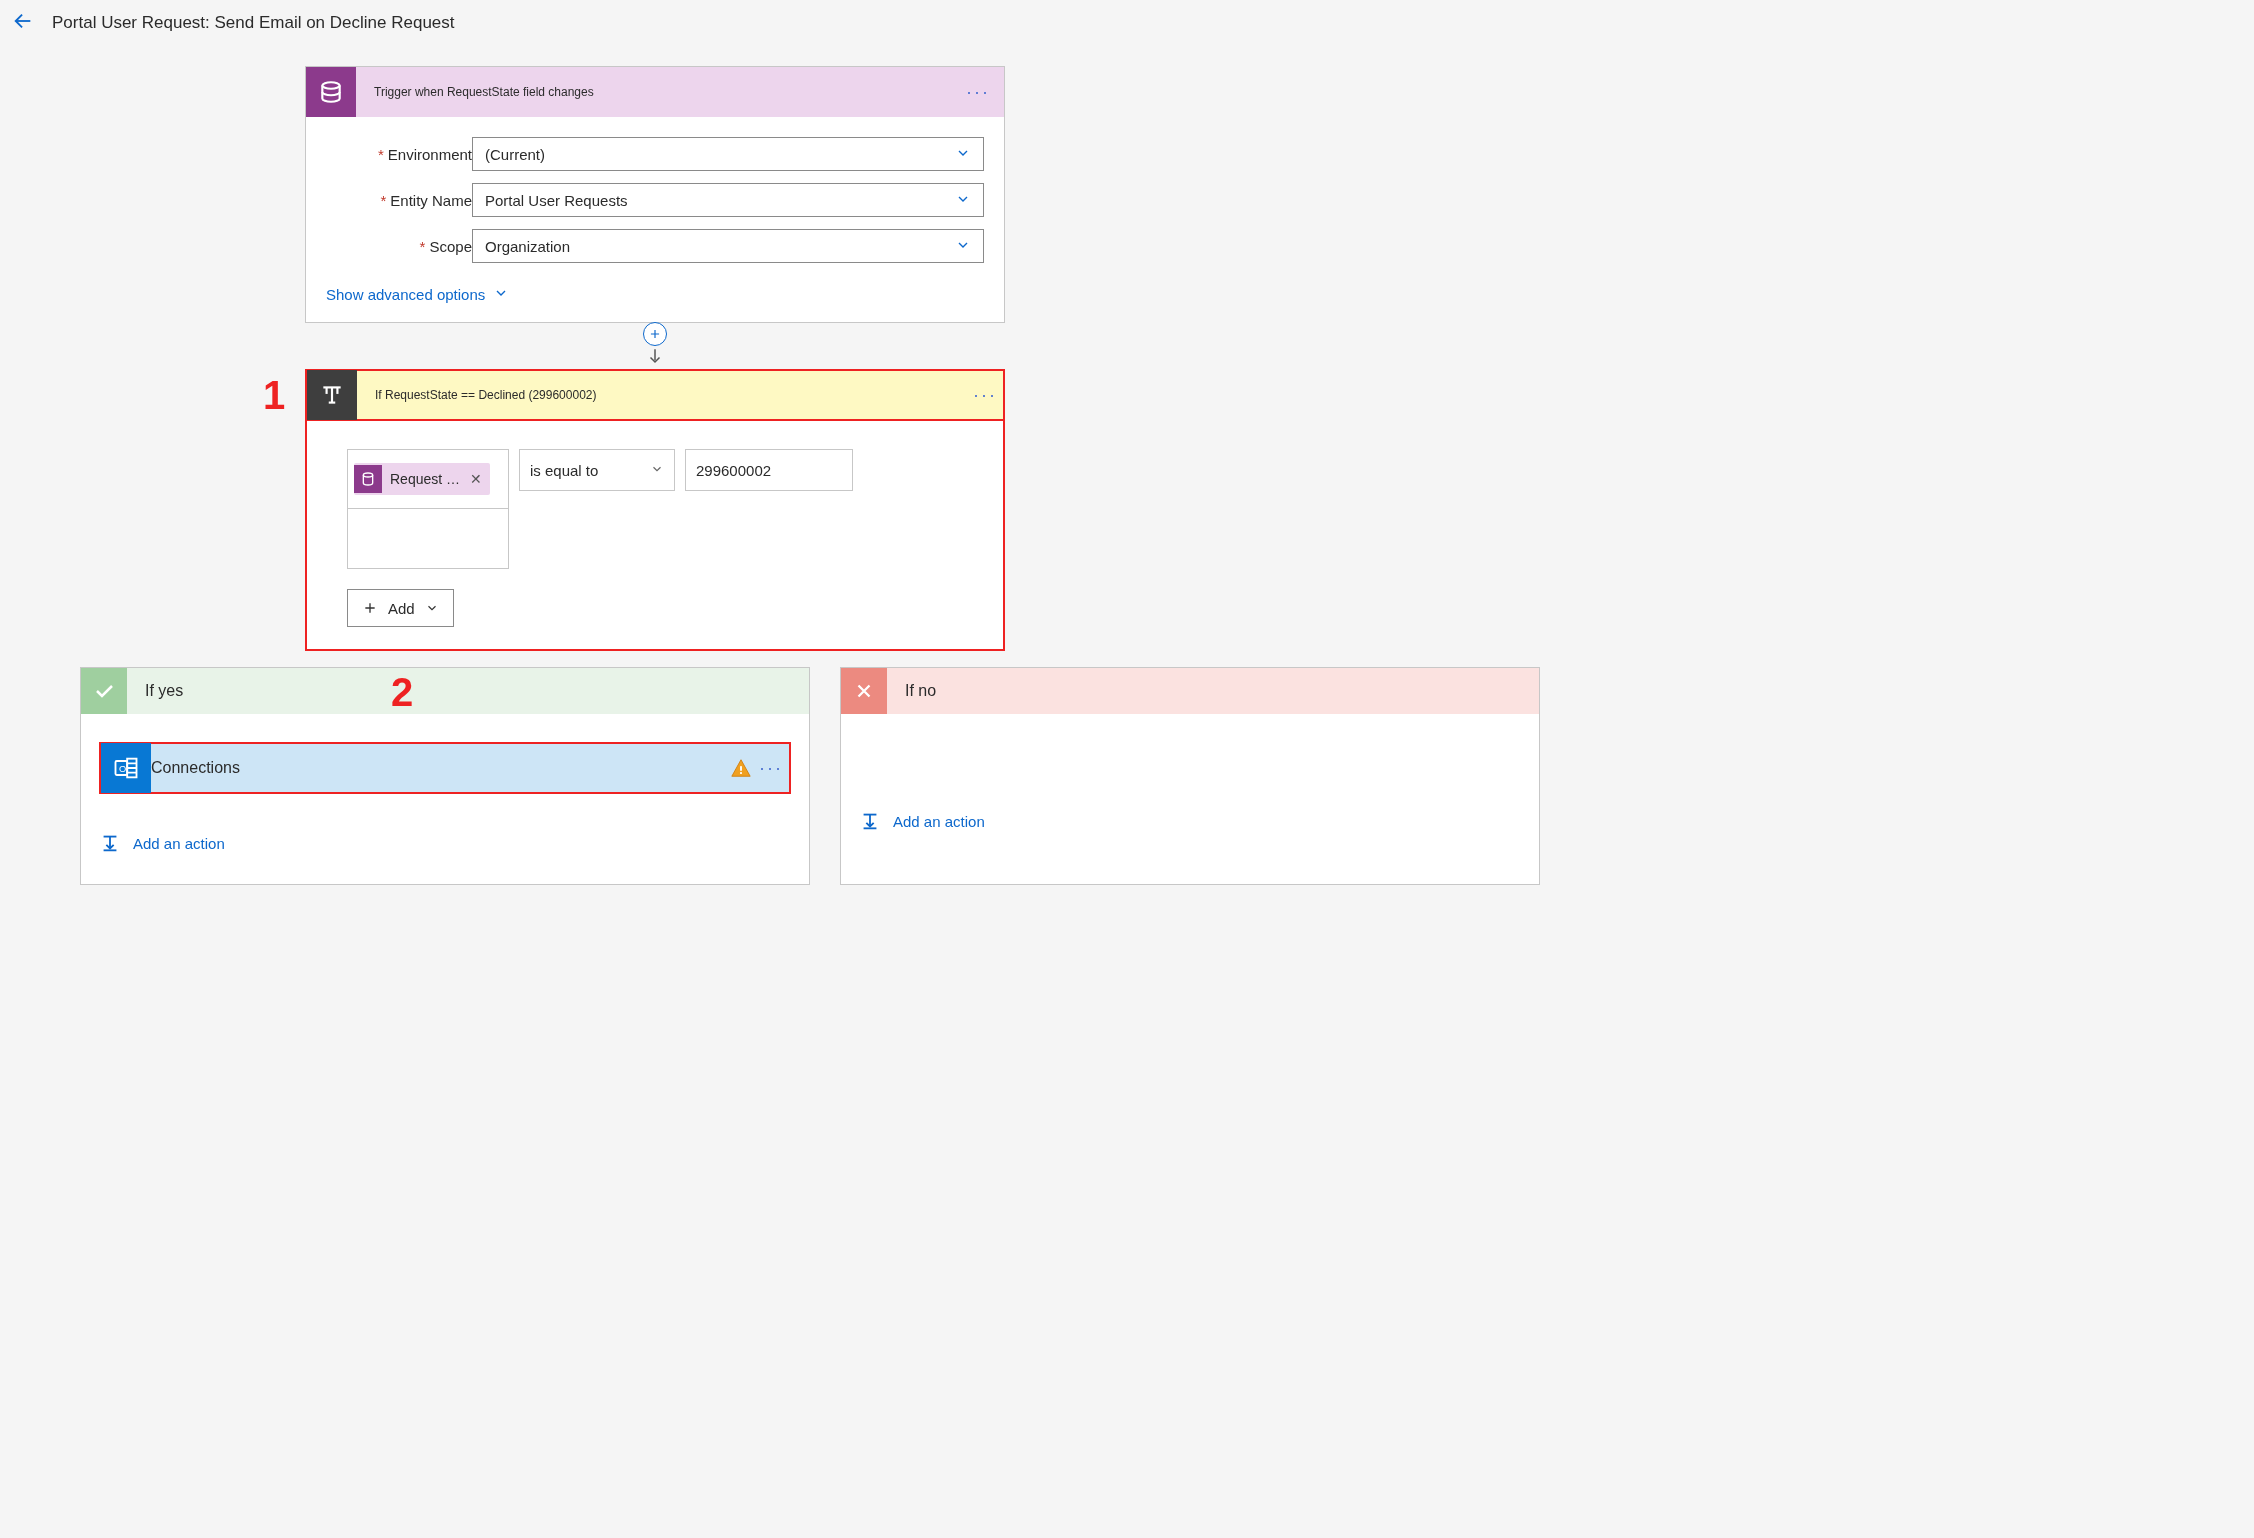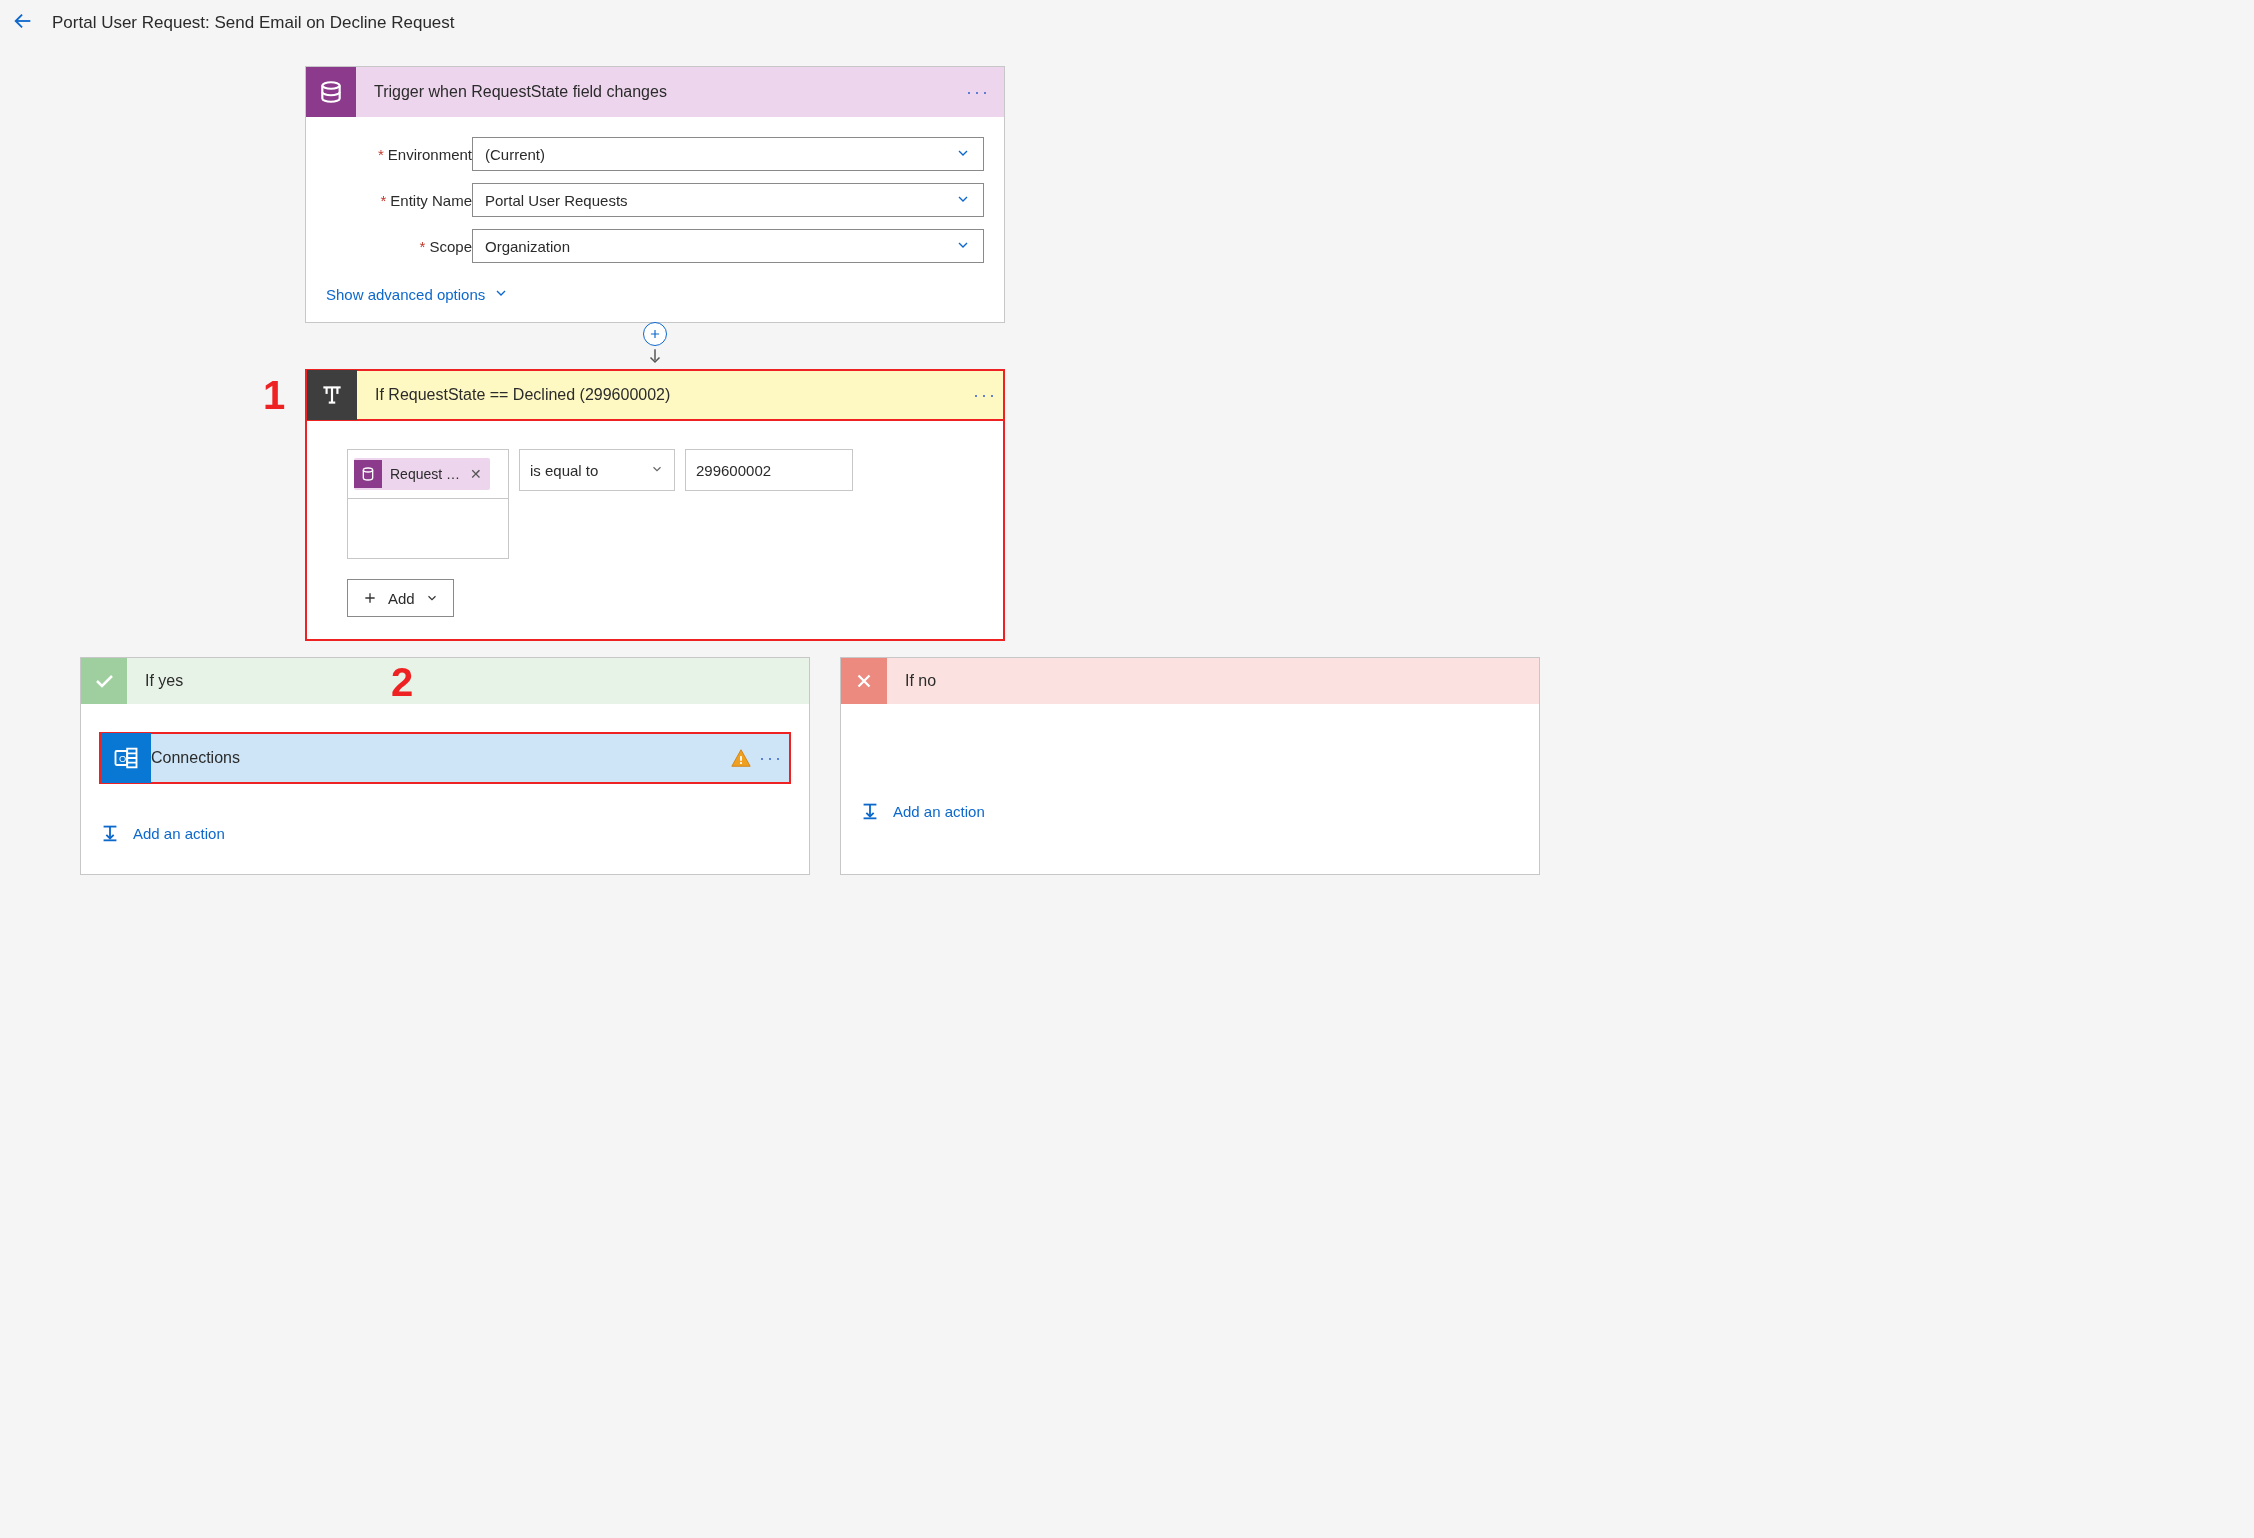--- a/index.html
+++ b/index.html
@@ -53,21 +53,21 @@
   height:50px;
   padding-right:8px;
 }
 .hdr-icon {
   width:50px; height:50px;
   background:var(--purple);
   display:flex;align-items:center;justify-content:center;
   color:#fff;
 }
 .hdr-icon svg { fill:none; stroke:#fff; stroke-width:2; }
-.hdr-title { flex:1; padding-left:18px; font-size:16px; }
+.hdr-title { flex:1; padding-left:18px; font-size:12px; }
 .hdr-menu { width:36px;height:36px;display:flex;align-items:center;justify-content:center;cursor:pointer;color:#4a6fd0; font-size:18px; letter-spacing:2px;}
 .card-body { padding: 16px 20px 18px 20px; }
 .form-row {
   display:flex; align-items:center; height:42px; margin-bottom:4px;text-align:right;
 }
 .form-label { width:146px; font-size:15px; }
 .form-label .req { color:#c0392b; margin-right:4px; }
 .form-select {
   flex:1; height:34px; border:1px solid var(--border-dark);
   display:flex; align-items:center; justify-content:space-between;
@@ -110,21 +110,21 @@
   width:50px;height:50px;background:#3e3e3e;
   display:flex;align-items:center;justify-content:center;
 }
 .annotation1 {
   position:absolute; left:-44px; top:2px;
   font-size:40px; font-weight:700; color:#e22;
 }
 .cond-body { padding:28px 40px 22px 40px; }
 .cond-row { display:flex; gap:10px;align-items:flex-start; }
 .op-pill {
-  border:1px solid var(--border); height:50px;
+  border:1px solid var(--border); height:60px;
   display:flex;align-items:center;padding:0 0 0 0;
 }
 .dyn-chip {
   height:32px; margin:5px 6px;
   display:inline-flex;align-items:center;
   background:var(--purple-light);
   border-radius:2px;
   padding:0 8px 0 0;
   font-size:14px;
 }

